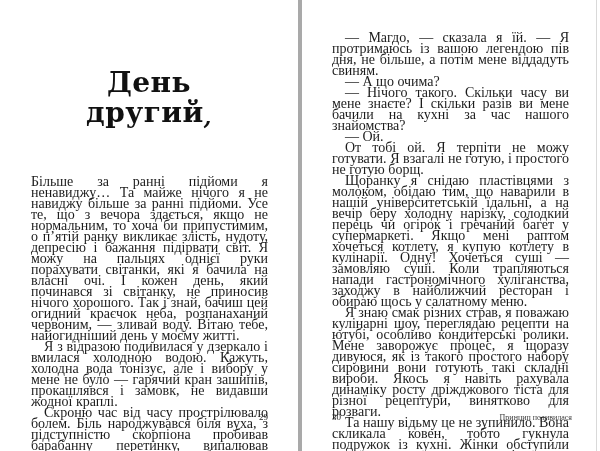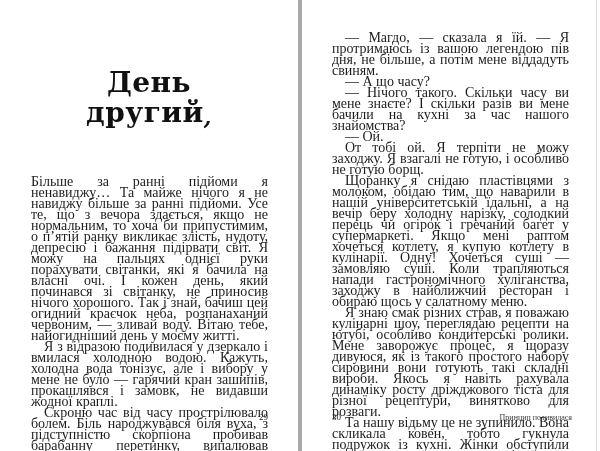--- a/index.html
+++ b/index.html
@@ -129,24 +129,24 @@
       </div>
 
     <div class="pagenum pagenum-left">29</div>
   </div>
 
   <div class="gutter-divider"></div>
 
   <div class="page page-right">
     <div class="body-text">
         <p>— Магдо, — сказала я їй. — Я протримаюсь із вашою легендою пів дня, не більше, а потім мене віддадуть свиням.</p>
-        <p>— А що часу?</p>
+        <p>— А що очима?</p>
         <p>— Нічого такого. Скільки часу ви мене знаєте? І скільки разів ви мене бачили на кухні за час нашого знайомства?</p>
         <p>— Ой.</p>
-        <p>От тобі ой. Я терпіти не можу заходжу. Я взагалі не готую, і особливо не готую борщ.</p>
+        <p>От тобі ой. Я терпіти не можу готувати. Я взагалі не готую, і простого не готую борщ.</p>
         <p>Щоранку я снідаю пластівцями з молоком, обідаю тим, що наварили в нашій університетській їдальні, а на вечір беру холодну нарізку, солодкий перець чи огірок і гречаний багет у супермаркеті. Якщо мені раптом хочеться котлету, я купую котлету в кулінарії. Одну! Хочеться суші — замовляю суші. Коли трапляються напади гастрономічного хуліганства, заходжу в найближчий ресторан і обираю щось у салатному меню.</p>
         <p>Я знаю смак різних страв, я поважаю кулінарні шоу, переглядаю рецепти на ютубі, особливо кондитерські ролики. Мене заворожує процес, я щоразу дивуюся, як із такого простого набору сировини вони готують такі складні вироби. Якось я навіть рахувала динаміку росту дріжджового тіста для різної рецептури, винятково для розваги.</p>
         <p>Та нашу відьму це не зупинило. Вона скликала ковен, тобто гукнула подружок із кухні. Жінки обступили мене, хижо потираючи руки, і сказали, що не відпустять, доки я не відпрацюю базовий процес так, що зможу його робити із зав’язаними очима. Виходило, або я навчуся різати овочі, або я навчуся різати овочі. «Ріж або помри!» — читалося в їхніх очах, і я погодилася різати.</p>
       </div>
 
     <div class="page-footer">
       <span class="footer-num">30</span>
       <span class="running-title">Принцип подивилася</span>
     </div>
   </div>

